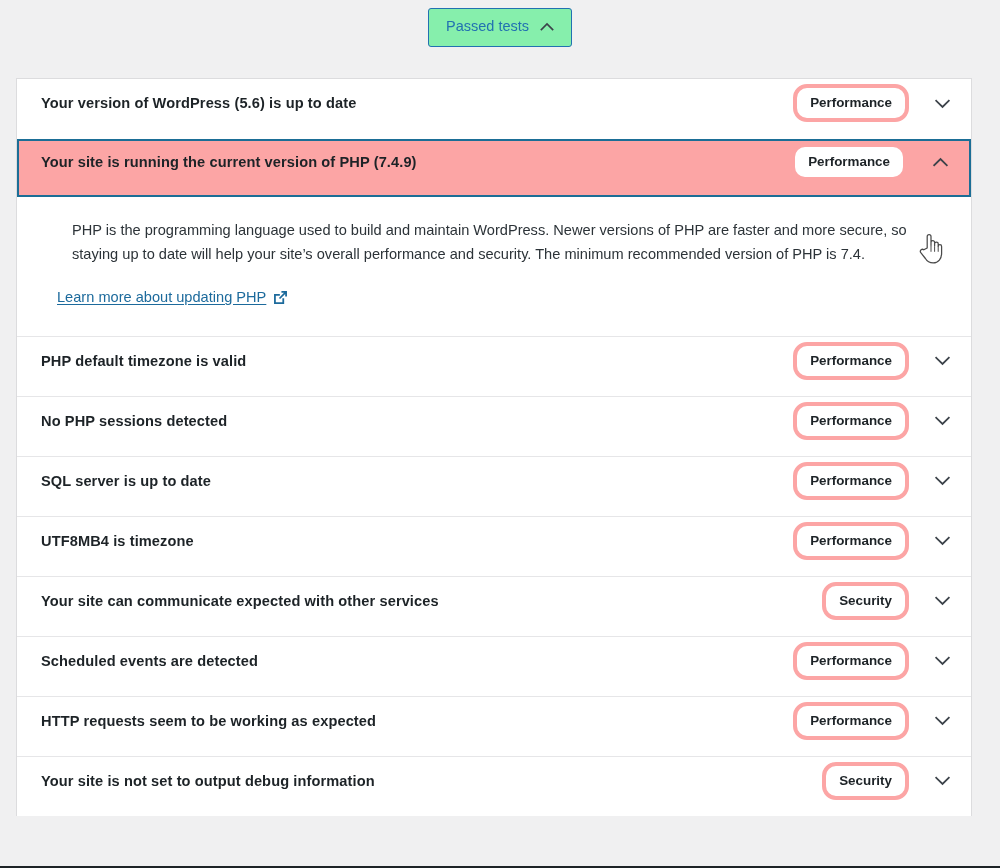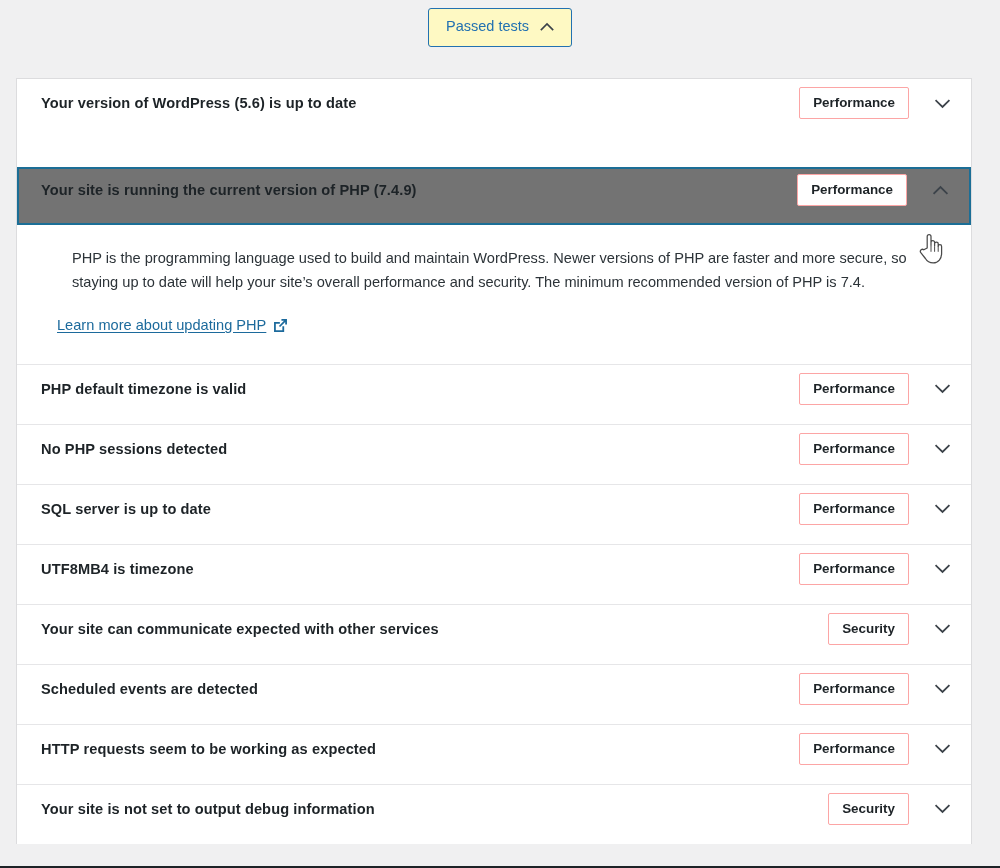--- a/index.html
+++ b/index.html
@@ -21,21 +21,21 @@
     height: 54px;
     display: flex;
     align-items: center;
     justify-content: center;
     background: #f0f0f1;
   }
   .passed-tests-btn {
     display: inline-flex;
     align-items: center;
     gap: 10px;
-    background: #fef9c3;
+    background: #86efac;
     border: 1px solid #2271b1;
     border-radius: 3px;
     color: #2271b1;
     font-size: 14.5px;
     line-height: 1;
     padding: 10px 16px 11px 17px;
     cursor: pointer;
     font-family: "Liberation Sans", sans-serif;
   }
   .passed-tests-btn .chev {
@@ -86,22 +86,22 @@
   .row-title {
     flex: 1 1 auto;
     font-size: 14.6px;
     font-weight: 700;
     color: #1d2327;
     letter-spacing: 0.1px;
   }
 
   .badge {
     flex: 0 0 auto;
-    border: 1px solid #fca5a5;
-    border-radius: 2px;
+    border: 4px solid #fca5a5;
+    border-radius: 14px;
     background: #ffffff;
     color: #1d2327;
     font-size: 13.4px;
     font-weight: 700;
     padding: 7px 13px 8px 13px;
     margin-right: 18px;
     white-space: nowrap;
   }
 
   .row-toggle-icon {
@@ -109,25 +109,24 @@
     width: 30px;
     height: 30px;
     display: flex;
     align-items: center;
     justify-content: center;
     color: #3c434a;
   }
 
   
   .accordion-row.is-open > .row-header {
-    background: #737373;
+    background: #fca5a5;
     border: 2px solid #1b6e96;
     min-height: 58px;
     padding-left: 22px;
-    margin-top: 28px;
   }
   .accordion-row.is-open {
     z-index: 2;
   }
 
   .row-panel {
     background: #ffffff;
     padding: 22px 30px 30px 40px;
     border-top: none;
   }

